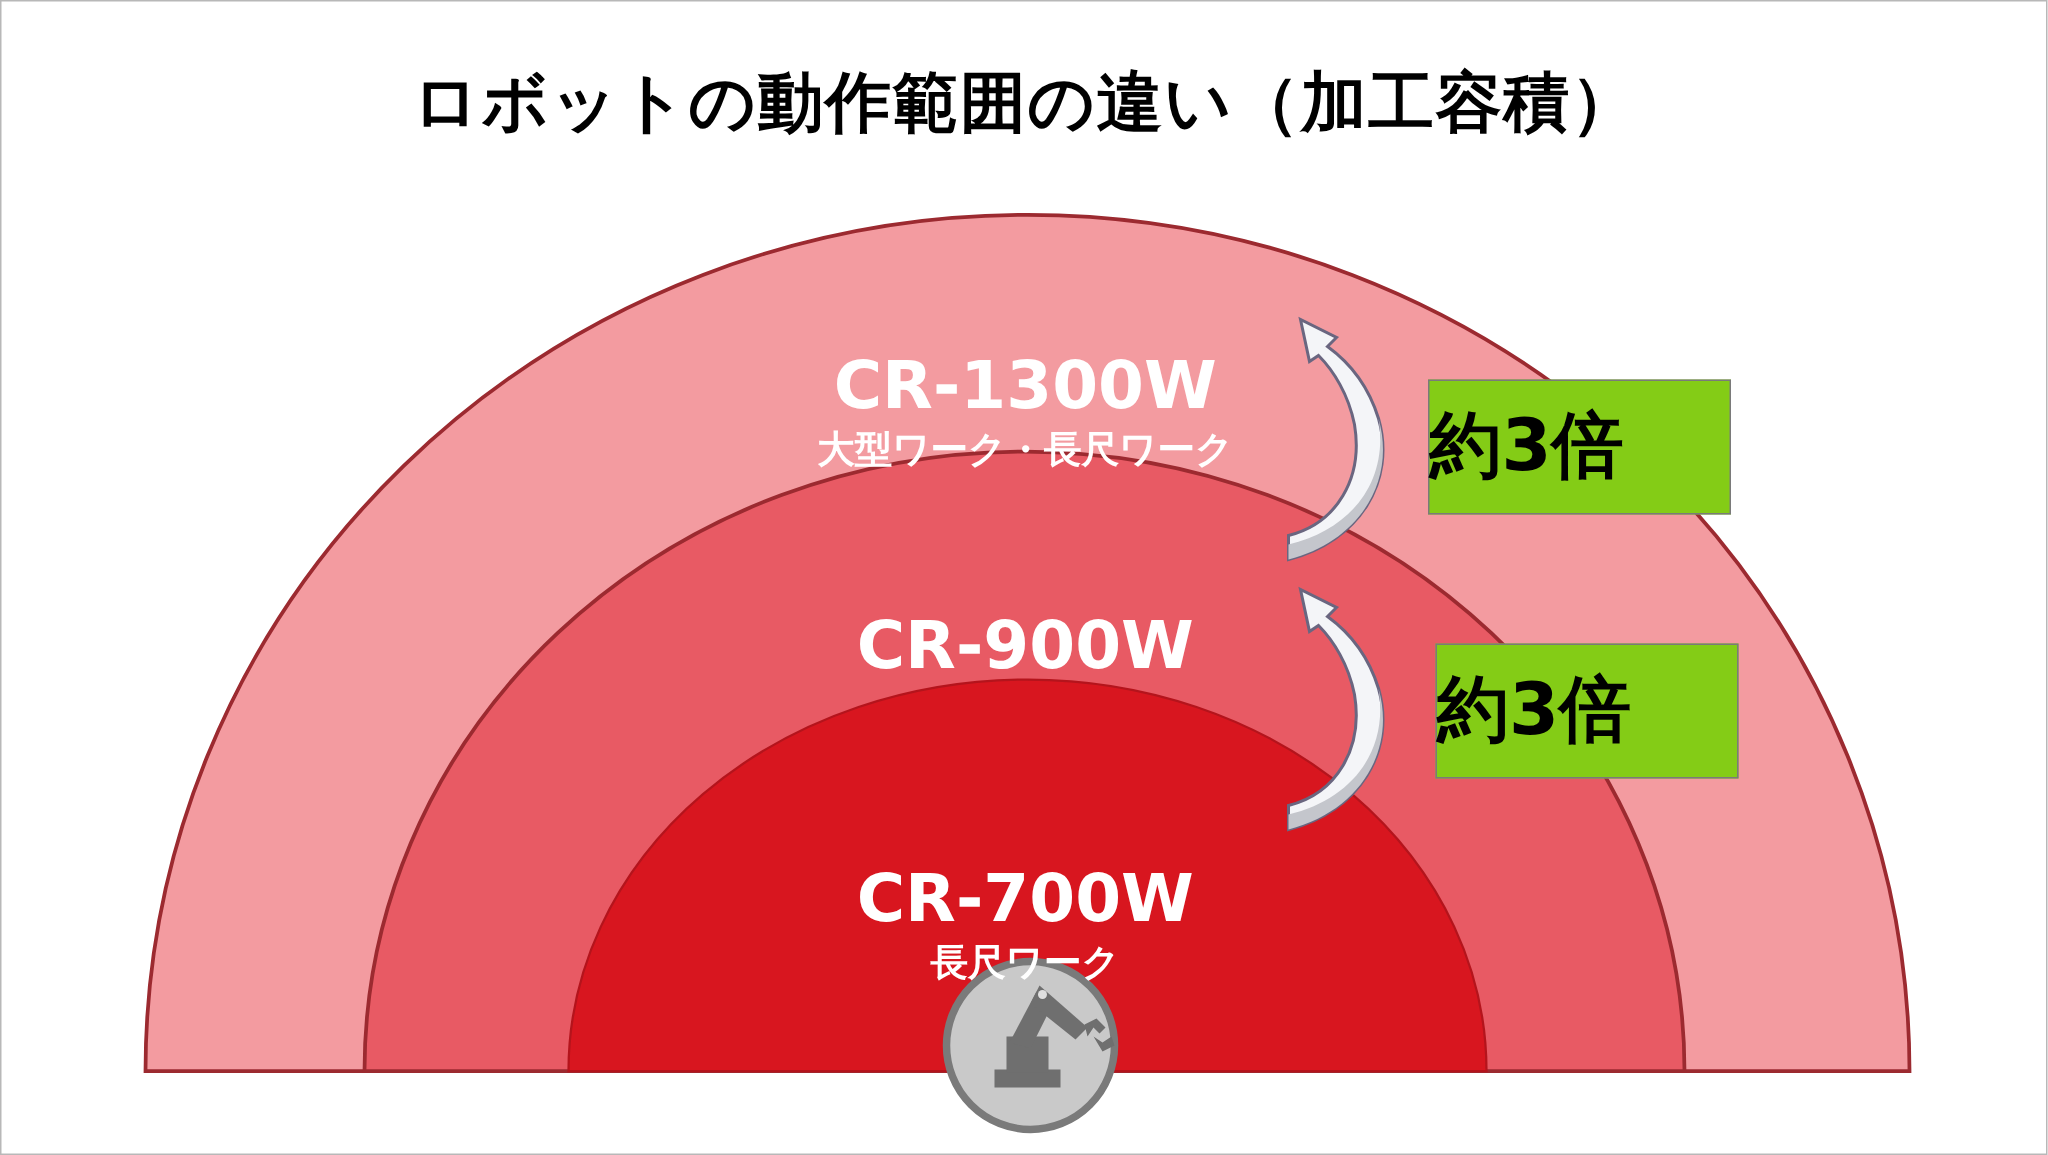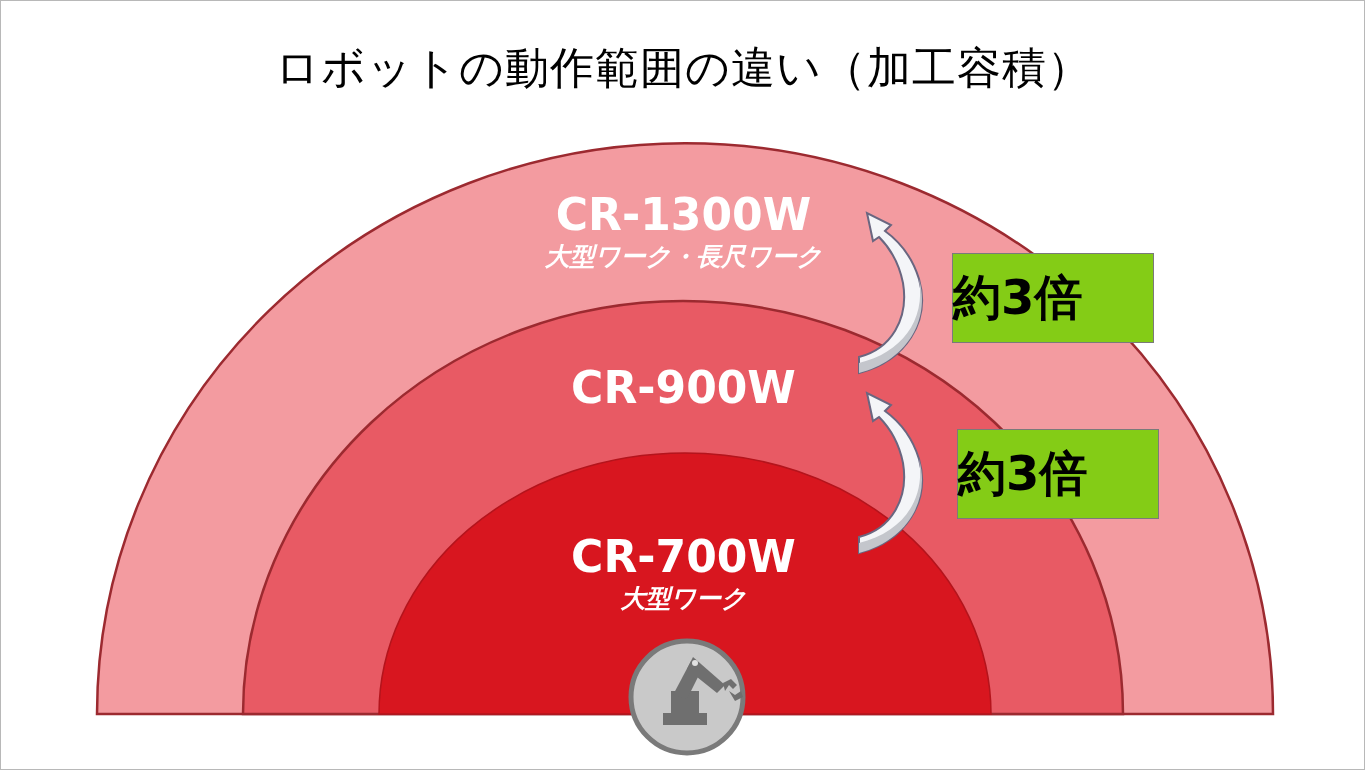--- a/index.html
+++ b/index.html
@@ -10,31 +10,32 @@
   }
   .frame {
     position: absolute; left: 0; top: 0;
     width: 1363px; height: 768px;
     border: 1px solid #b8b8b8;
     background: #ffffff;
   }
   .title {
     position: absolute; left: 0; top: 38px; width: 1365px;
     text-align: center;
-    font-size: 44px; font-weight: normal; color: #000;
+    font-size: 44px; font-weight: bold; color: #000;
     letter-spacing: 1px;
   }
   svg.diagram { position: absolute; left: 0; top: 0; }
   .model {
     position: absolute; left: 0; width: 1365px; text-align: center;
     color: #ffffff; font-weight: bold;
     font-family: "DejaVu Sans", sans-serif;
+    margin-top: 43px;
   }
   .model .name { font-size: 44px; line-height: 52px; display: block; }
-  .model .desc { font-size: 25px; line-height: 32px; display: block; font-style: italic; }
+  .model .desc { font-size: 25px; line-height: 32px; display: block; }
   .m1300 { top: 188px; }
   .m900  { top: 361px; }
   .m700  { top: 530px; }
   .ratio {
     position: absolute;
     background: #84cc16;
     border: 1.5px solid #7a7a7a;
     font-size: 48px; font-weight: bold; color: #000;
     text-align: left; line-height: 86px;
     width: 200px; height: 88px;
@@ -87,19 +88,19 @@
     <span class="name">CR-1300W</span>
     <span class="desc">大型ワーク・長尺ワーク</span>
   </div>
 
   <div class="model m900">
     <span class="name">CR-900W</span>
   </div>
 
   <div class="model m700">
     <span class="name">CR-700W</span>
-    <span class="desc">大型ワーク</span>
+    <span class="desc">長尺ワーク</span>
   </div>
 
   <div class="ratio r1">約3倍</div>
   <div class="ratio r2">約3倍</div>
 
 </div>
 
 </body></html>

